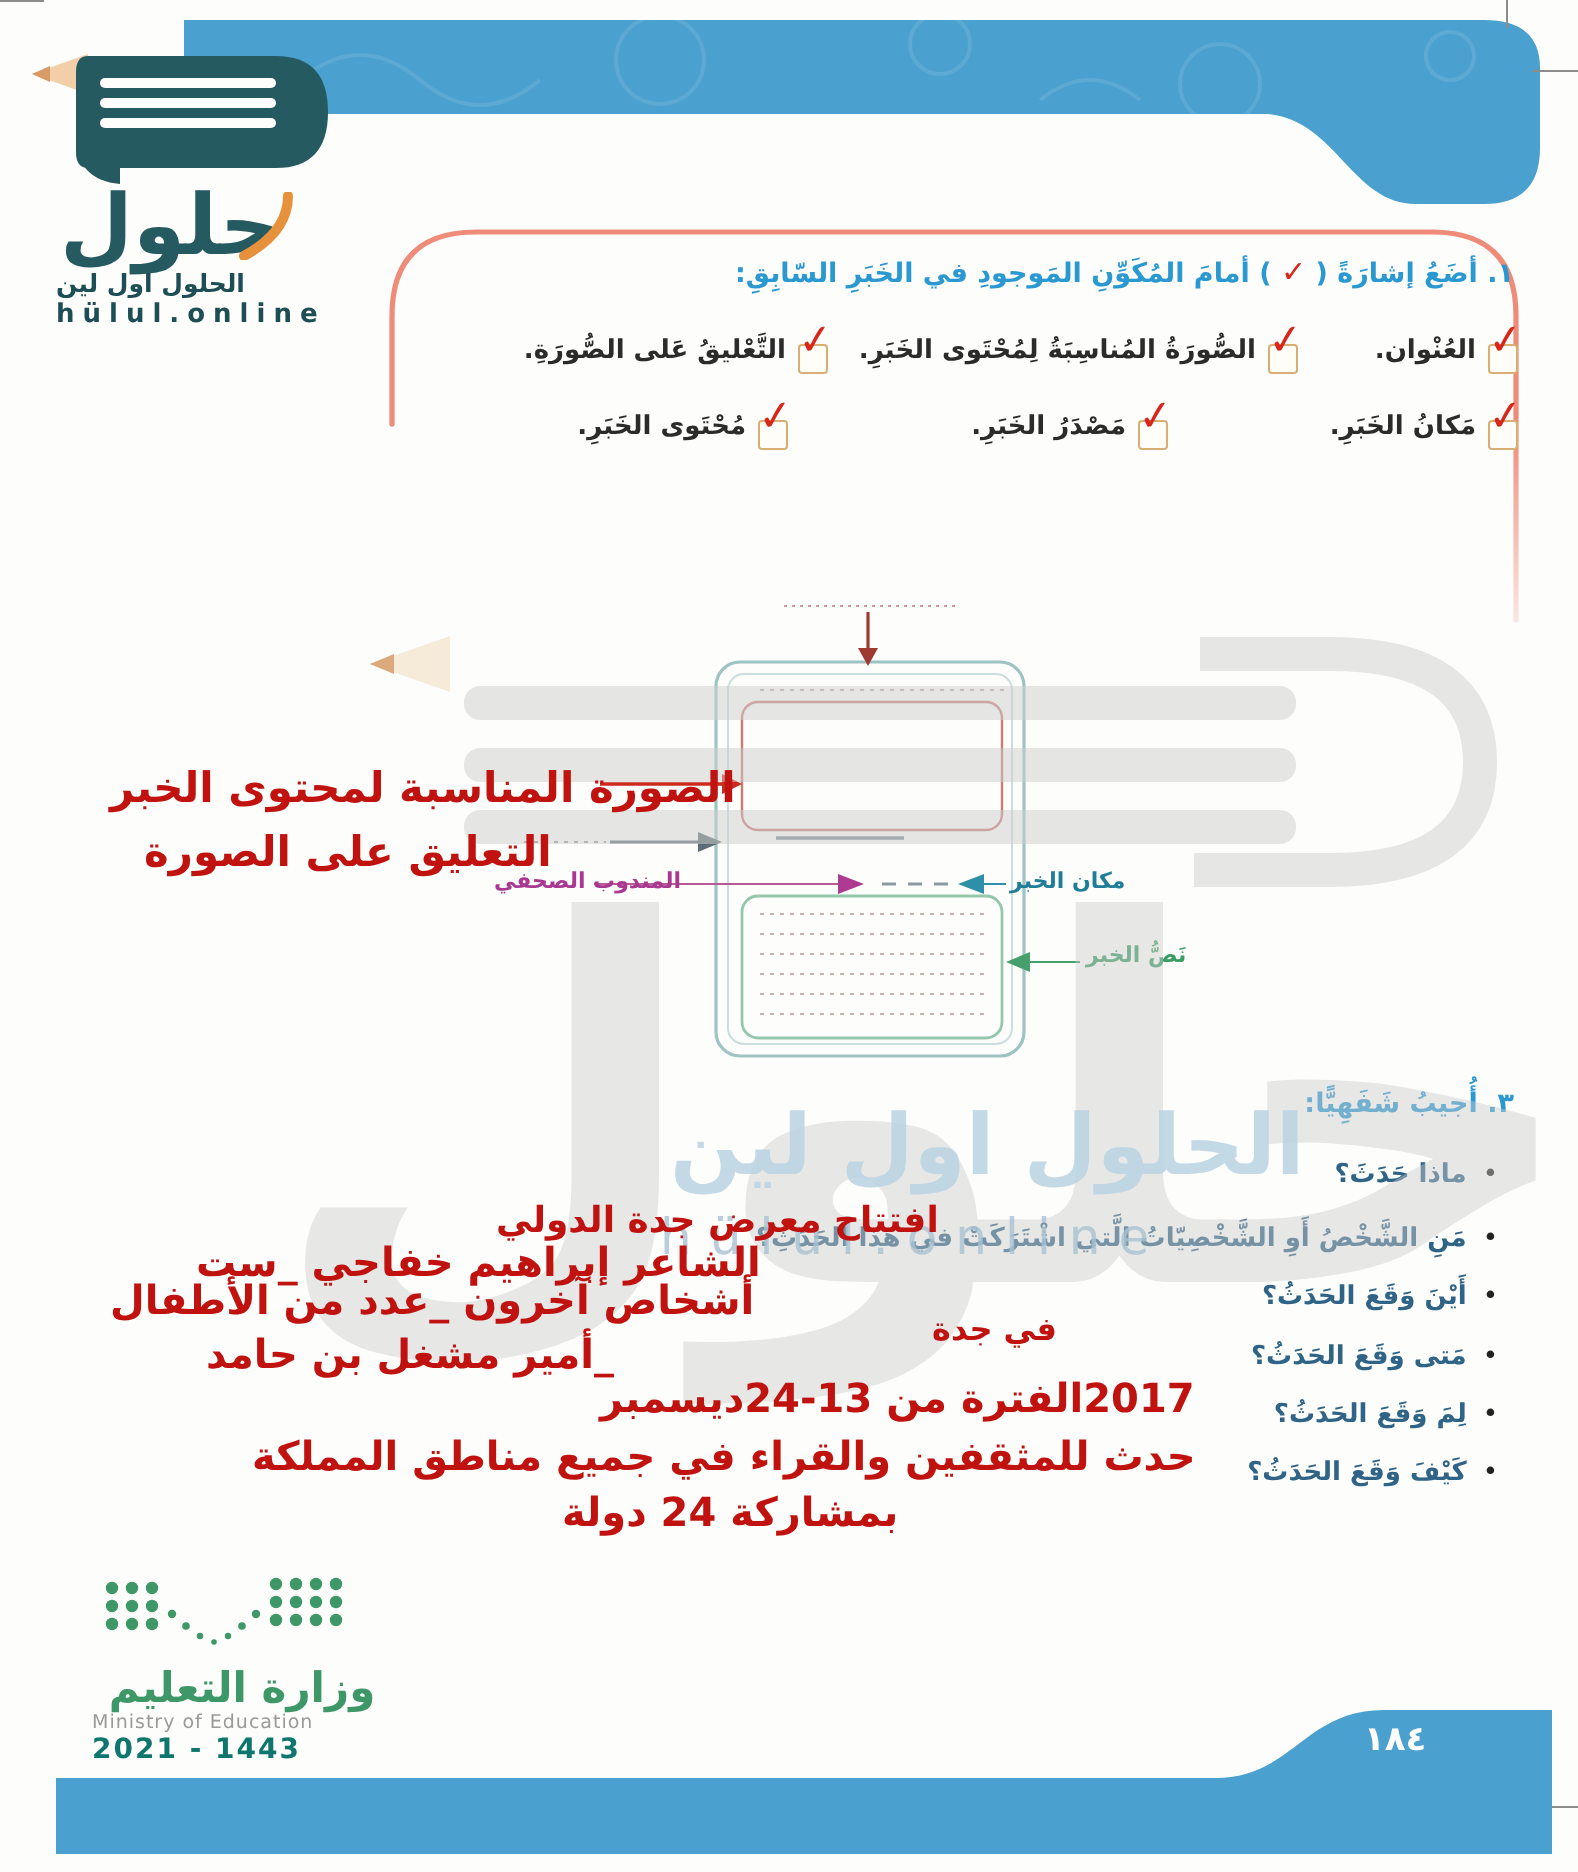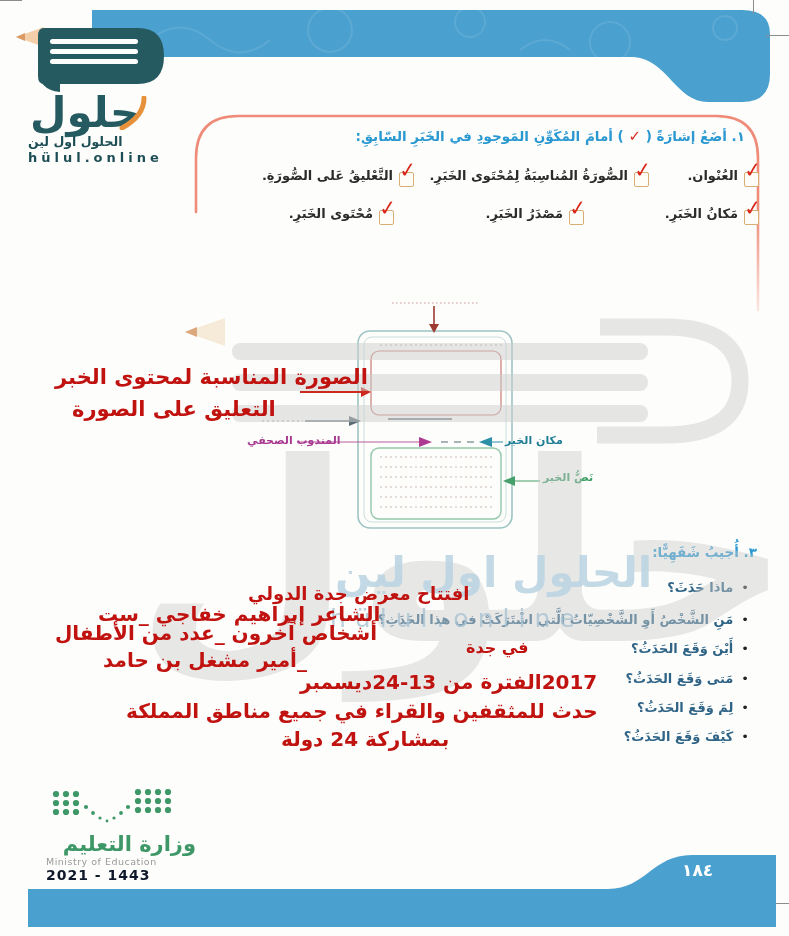--- a/index.html
+++ b/index.html
@@ -12,31 +12,31 @@
   .layer-brand{position:absolute;inset:0;z-index:4;}
   .qheader{font-size:13.5px;font-weight:bold;color:#2a98d1;direction:rtl;}
   .qheader .chk-in-text{color:#d8271a;font-size:15px;}
   .opt{direction:rtl;display:flex;align-items:flex-start;gap:6px;}
   .opt .sq{position:relative;width:13px;height:13px;border:1.3px solid #d9ae74;background:#fffdf8;border-radius:2px;margin-top:4px;}
   .opt .ck{position:absolute;right:-4px;top:-13px;color:#d8271a;font-size:21px;font-weight:bold;transform:rotate(-6deg);line-height:1;}
   .opt .lbl{font-size:13px;font-weight:bold;color:#2b2b2b;}
   .bullet-row{direction:rtl;display:flex;gap:8px;align-items:baseline;}
   .bullet-row .b{color:#222;font-size:13px;}
   .bullet-row .qt{font-size:13px;font-weight:bold;color:#2f6487;}
-  .red-ans{font-weight:bold;color:#c01310;font-size:20px;direction:rtl;}
+  .red-ans{font-weight:bold;color:#c01310;font-size:20px;direction:rtl;margin-top:17px;}
   .diag-lbl{font-size:11px;font-weight:bold;direction:rtl;}
   .wm-text-big{font-size:250px;font-weight:bold;color:#cdcdcd;opacity:.45;direction:rtl;line-height:1;}
   .wm-blue1{font-size:42px;font-weight:bold;color:#bad4e3;opacity:.85;direction:rtl;}
   .wm-blue2{font-size:25px;color:#a9c3d2;letter-spacing:9px;opacity:.8;}
   .brandword{font-size:42px;font-weight:bold;color:#265a61;direction:rtl;line-height:1;}
   .brandtag{font-size:12.5px;font-weight:bold;color:#1d4e55;direction:rtl;letter-spacing:1px;}
   .branddom{font-size:13px;font-weight:bold;color:#1d4e55;letter-spacing:4px;}
   .ministry-ar{font-size:21px;font-weight:bold;color:#3d9766;direction:rtl;}
   .ministry-en{font-size:9.5px;color:#9a9a9a;letter-spacing:.5px;}
-  .ministry-yr{font-size:14px;color:#0f172a;font-weight:bold;letter-spacing:1px;}
+  .ministry-yr{font-size:14px;color:#0f766e;font-weight:bold;letter-spacing:1px;}
   .pagenum{font-size:17px;font-weight:bold;color:#ffffff;direction:rtl;}
   .cropline{position:absolute;background:#8c8c8c;}
 </style>
 </head>
 <body>
 
 <div class="page">
 
   <div class="layer-print">
 
@@ -66,21 +66,21 @@
       <defs>
         <linearGradient id="fadeframe" x1="0" y1="112" x2="0" y2="335" gradientUnits="userSpaceOnUse">
           <stop offset="0" stop-color="#ef8b79"></stop>
           <stop offset="0.45" stop-color="#ef8b79"></stop>
           <stop offset="1" stop-color="#ef8b79" stop-opacity="0"></stop>
         </linearGradient>
       </defs>
       <path d="M196,212 V158 Q196,116 238,116 H716 Q758,116 758,158 V310" fill="none" stroke="url(#fadeframe)" stroke-width="2.6" stroke-linecap="round"></path>
     </svg>
 
-    <div class="abs qheader" style="right:44px;top:127px">
+    <div class="abs qheader" style="right:32px;top:127px">
       <span>١. أضَعُ إشارَةً (</span>
       <span class="chk-in-text">✓</span>
       <span>) أمامَ المُكَوِّنِ المَوجودِ في الخَبَرِ السّابِقِ:</span>
     </div>
 
     <div class="abs opt" style="right:30px;top:168px">
       <span class="sq">
           <span class="ck">✓</span>
         </span>
       <span class="lbl">العُنْوان.</span>
@@ -219,21 +219,21 @@
           <circle cx="92" cy="15" r="3.1"></circle>
             <circle cx="102" cy="15" r="3.1"></circle>
             <circle cx="112" cy="15" r="3.1"></circle>
             <circle cx="122" cy="15" r="3.1"></circle>
           <circle cx="92" cy="24" r="3.1"></circle>
             <circle cx="102" cy="24" r="3.1"></circle>
             <circle cx="112" cy="24" r="3.1"></circle>
             <circle cx="122" cy="24" r="3.1"></circle>
         </g>
       </svg>
-      <div class="ministry-ar" style="text-align:right">وزارة التعليم</div>
+      <div class="ministry-ar" style="text-align:center">وزارة التعليم</div>
       <div class="ministry-en">Ministry of Education</div>
       <div class="ministry-yr">2021 - 1443</div>
     </div>
 
     <svg class="abs" style="left:0;top:0" width="789" height="936">
       <path d="M28,889 H608 C646,889 652,855 692,855 H776 V927 H28 Z" fill="#4aa0cf"></path>
     </svg>
     <div class="abs pagenum" style="left:682px;top:860px">١٨٤</div>
   </div>
 

